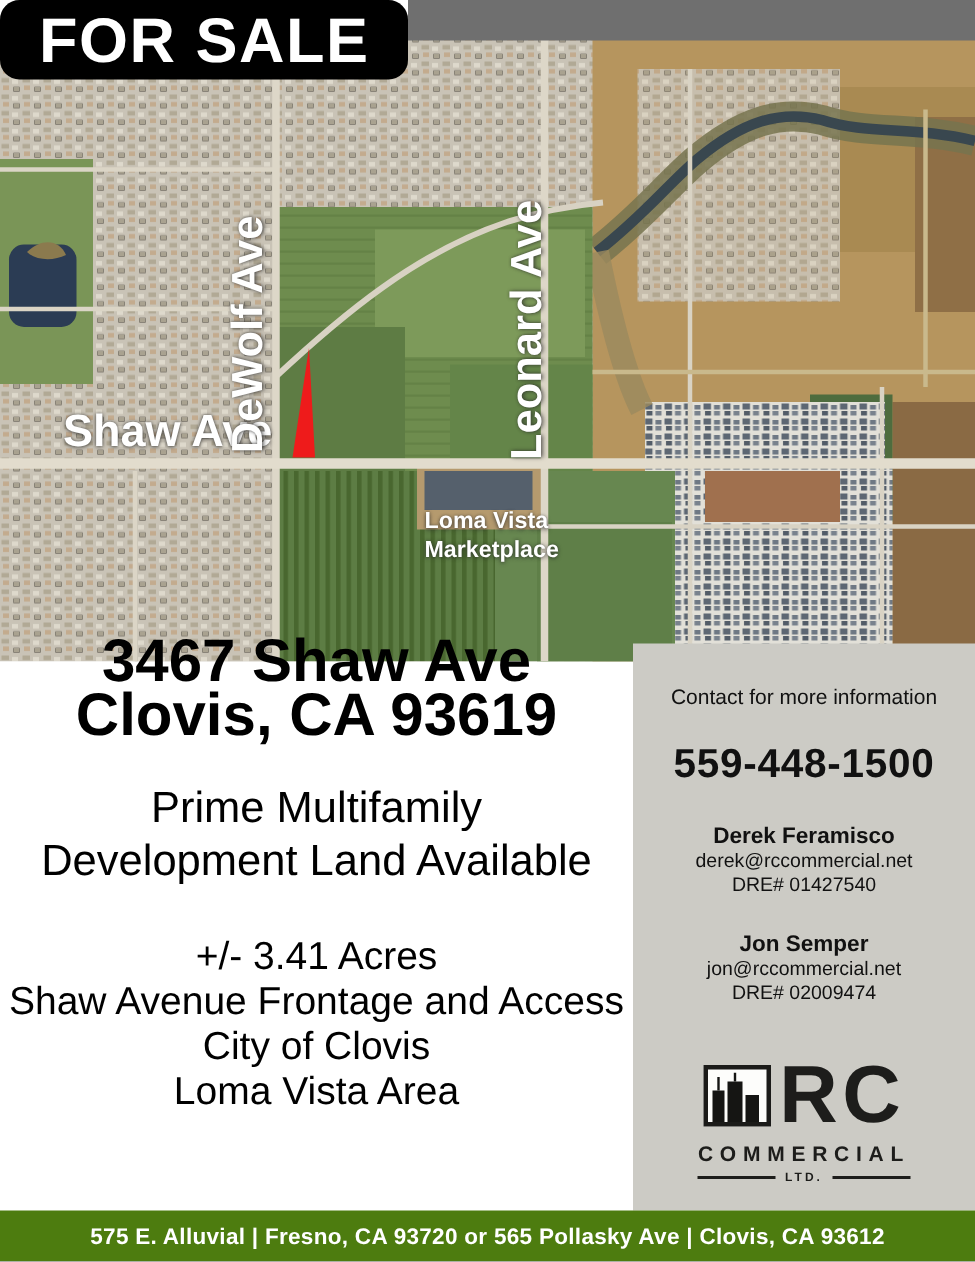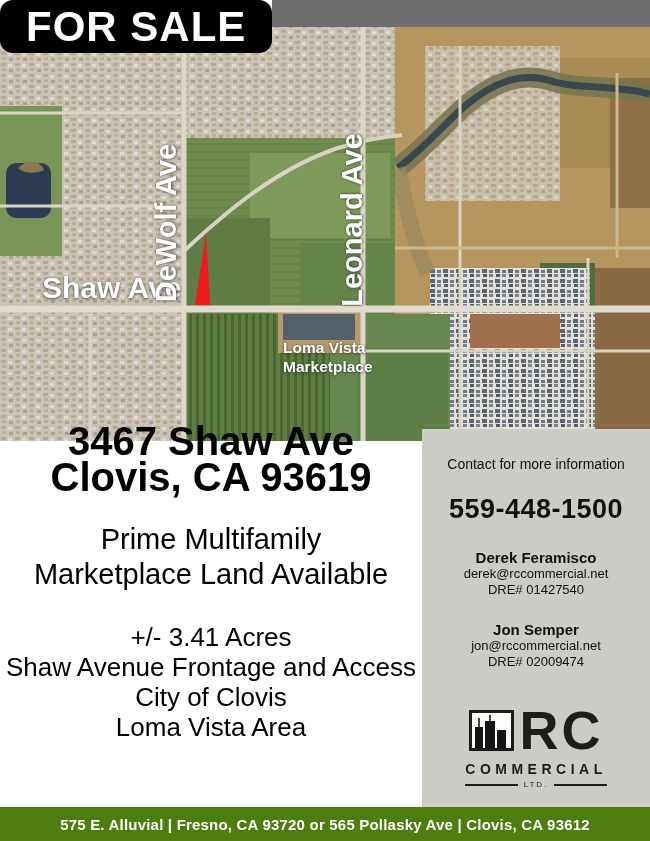--- a/index.html
+++ b/index.html
@@ -50,21 +50,21 @@
   
   .logo{ margin-top:34px; display:inline-block; }
   .logo-row{ display:flex; align-items:center; justify-content:center; gap:6px; }
   .logo-mark{ width:45px; height:41px; border:3px solid #1b1b19; background:#fdfdfb;
     display:flex; align-items:flex-end; justify-content:center; }
   .logo-primary{ font-size:54px; font-weight:bold; color:#1d1d1b; letter-spacing:3px; line-height:1; }
   .logo-secondary{ margin-top:4px; font-size:14px; font-weight:bold; color:#1d1d1b;
     letter-spacing:4.5px; }
   .logo-ltd-row{ margin-top:3px; display:flex; align-items:center; gap:6px; }
   .logo-ltd-row .rule{ flex:1; height:2px; background:#1d1d1b; }
-  .logo-tertiary{ font-size:8px; font-weight:normal; color:#1d1d1b; letter-spacing:2px; }
+  .logo-tertiary{ font-size:8px; font-weight:bold; color:#1d1d1b; letter-spacing:2px; }
   
   .footer-bar{
     position:absolute; left:0; top:807px; width:650px; height:34px; background:#4d7c0f;
     display:flex; align-items:center; justify-content:center;
     color:#fff; font-size:15px; font-weight:bold; letter-spacing:.2px;
   }
 </style>
 </head>
 <body>
 
@@ -162,21 +162,21 @@
     <span>FOR SALE</span>
   </div>
 
   <div class="left-col">
     <div class="address">
       <div>3467 Shaw Ave</div>
       <div>Clovis, CA 93619</div>
     </div>
     <div class="headline">
       <div>Prime Multifamily</div>
-      <div>Marketplace Land Available</div>
+      <div>Development Land Available</div>
     </div>
     <div class="details">
       <div>+/- 3.41 Acres</div>
       <div>Shaw Avenue Frontage and Access</div>
       <div>City of Clovis</div>
       <div>Loma Vista Area</div>
     </div>
   </div>
 
   <div class="panel">

